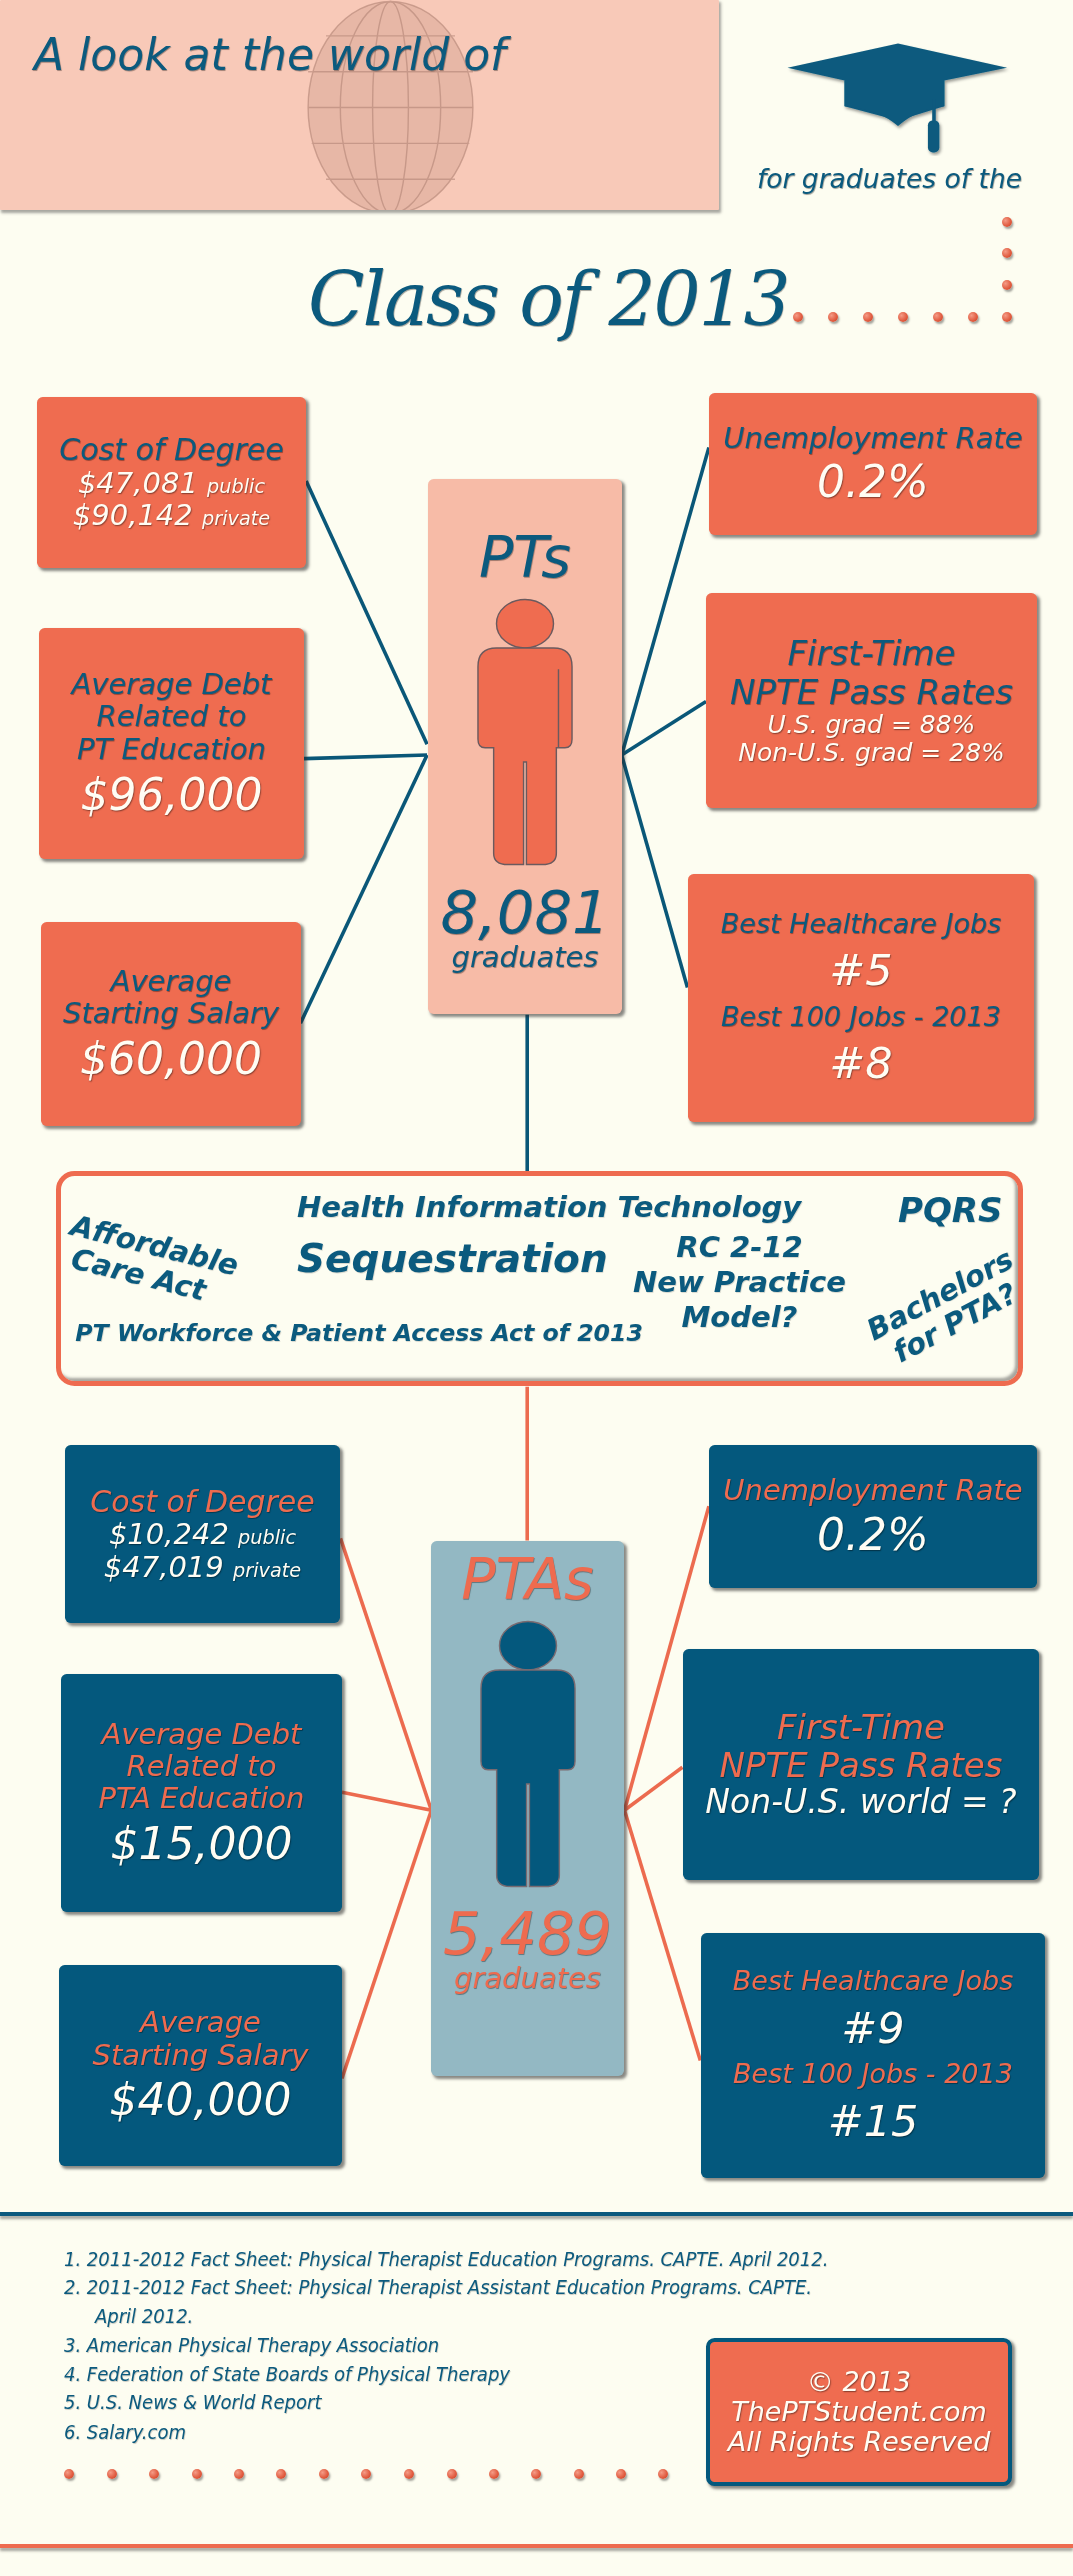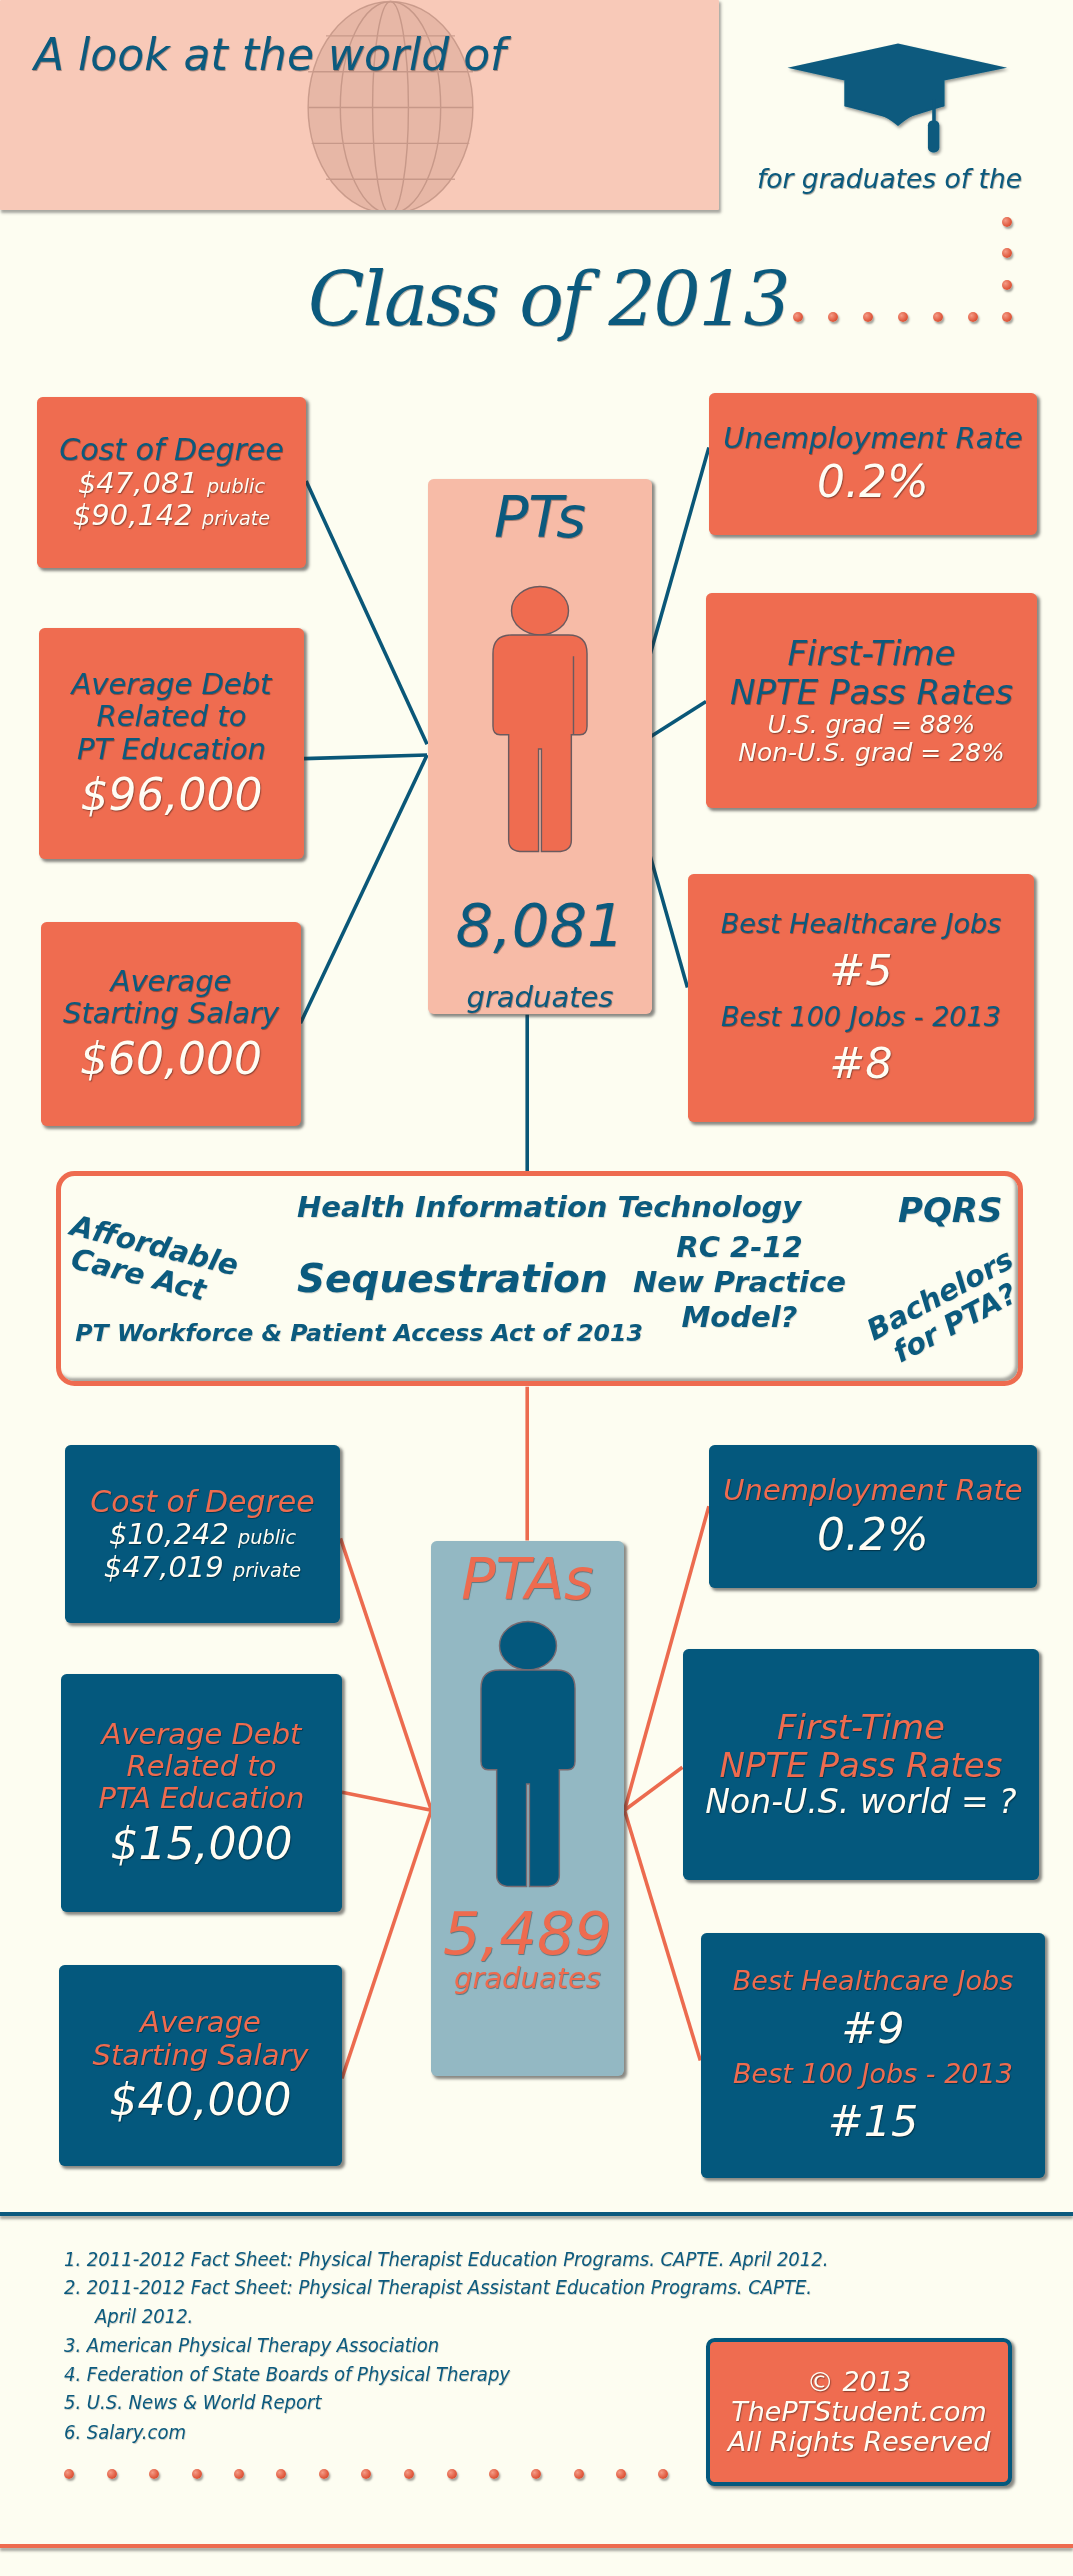--- a/index.html
+++ b/index.html
@@ -120,21 +120,21 @@
   <div class="it t-navy line" style="font-size:29px">PT Education</div>
   <div class="it t-white line" style="font-size:44px;margin-top:4.3px">$96,000</div>
 </div>
 
 <div class="box coral" style="left:41px;top:922px;width:260px;height:204px;">
   <div class="it t-navy line" style="font-size:29px">Average</div>
   <div class="it t-navy line" style="font-size:29px">Starting Salary</div>
   <div class="it t-white line" style="font-size:44px;margin-top:4.3px">$60,000</div>
 </div>
 
-<div class="box" style="left:428px;top:479px;width:224px;height:535px;background:#f7bba7;justify-content:space-between;">
+<div class="box" style="left:428px;top:479px;width:194px;height:535px;background:#f7bba7;justify-content:center;">
   <div class="it t-navy" style="font-size:57px;margin-top:10px;line-height:1">PTs</div>
   <svg width="114" height="272" style="position:relative;margin-top:10px" viewBox="0 0 160 380">
     <g fill="#ef6c50" stroke="#6b5a5e" stroke-width="2">
       <ellipse cx="80" cy="38" rx="40" ry="34"></ellipse>
       <path d="M14 98 Q14 72 40 72 L120 72 Q146 72 146 98 L146 200 Q146 212 136 212 L127 212 L127 102 L127 212 L124 212 L124 360 Q124 376 104 376 L82 376 L82 232 L78 232 L78 376 L56 376 Q36 376 36 360 L36 212 L24 212 Q14 212 14 200 Z"></path>
     </g>
   </svg>
   <div class="it t-navy" style="font-size:59px;line-height:1;margin-top:14.3px">8,081</div>
   <div class="it t-navy" style="font-size:29px;line-height:1.1">graduates</div>
 </div>
@@ -157,21 +157,21 @@
   <div class="it t-navy line" style="font-size:27px">Best 100 Jobs - 2013</div>
   <div class="it t-white line" style="font-size:43px;margin-top:7.2px">#8</div>
 </div>
 
 <div class="abs" style="left:56px;top:1171px;width:967px;height:215px;border:5.7px solid #ee6b4f;border-radius:18.6px;box-sizing:border-box;background:#fdfdf1;box-shadow:inset -2.9px -2.9px 2.9px rgba(60,60,60,.45);">
   <div class="issue" style="left:14.3px;top:34px;font-size:29px;transform:rotate(14deg);transform-origin:left top;line-height:1.1">
     <div>Affordable</div>
     <div style="padding-left:8.6px">Care Act</div>
   </div>
   <div class="issue" style="left:236px;top:14.3px;font-size:29px;">Health Information Technology</div>
-  <div class="issue" style="left:236px;top:80px;font-size:39px;">Sequestration</div>
+  <div class="issue" style="left:236px;top:60px;font-size:39px;">Sequestration</div>
   <div class="issue" style="left:572px;top:54px;font-size:29px;text-align:center;line-height:1.2">
     <div>RC 2-12</div>
     <div>New Practice</div>
     <div>Model?</div>
   </div>
   <div class="issue" style="left:837px;top:14.3px;font-size:34px;">PQRS</div>
   <div class="issue" style="left:801px;top:143px;font-size:29px;transform:rotate(-28deg);transform-origin:left top;line-height:1.1;text-align:center">
     <div>Bachelors</div>
     <div>for PTA?</div>
   </div>

